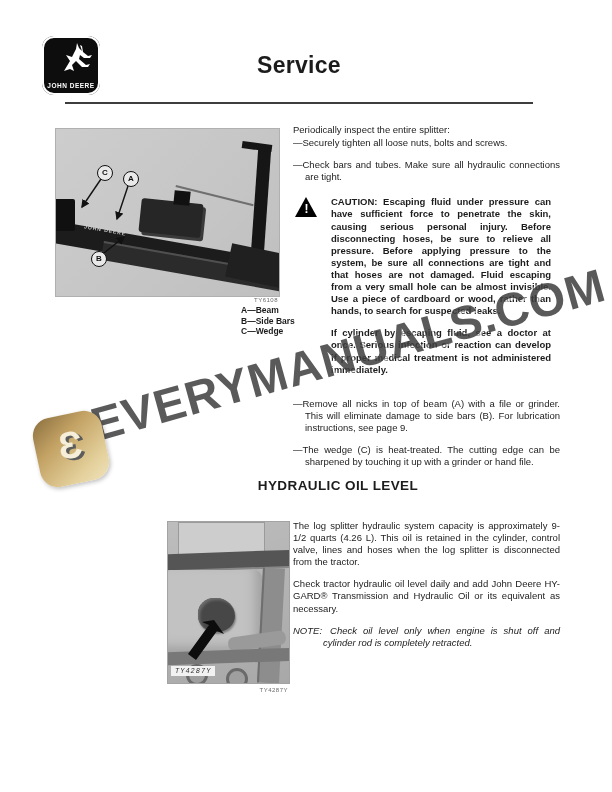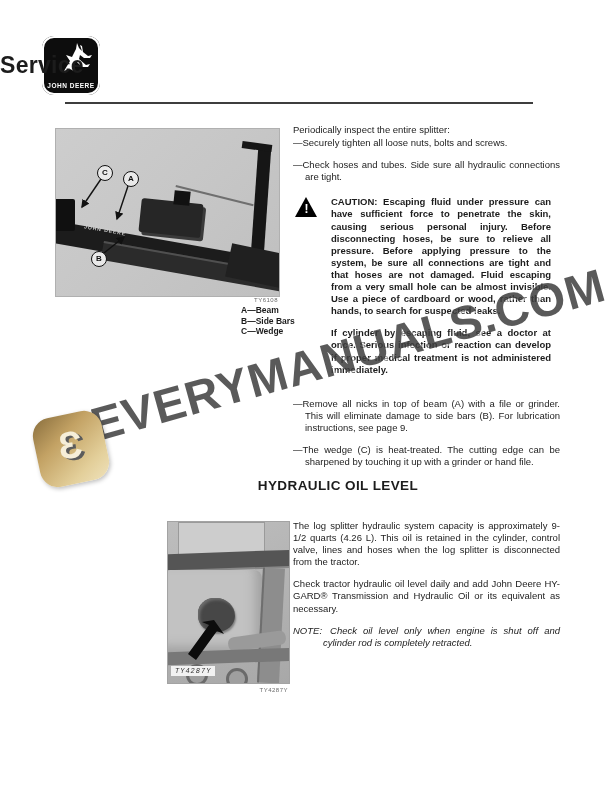--- a/index.html
+++ b/index.html
@@ -7,21 +7,21 @@
     position:relative;width:612px;height:792px;background:#ffffff;
     font-family:"Liberation Sans", sans-serif;color:#1c1c1c;overflow:hidden;
     margin:0 auto;
   }
   
   .jd-logo{position:absolute;left:42px;top:36px;width:58px;height:59px;
     background:#0d0d0d;border-radius:12px;box-shadow:0 0 0 2px #fff inset;}
   .jd-logo svg{position:absolute;left:4px;top:3px;}
   .jd-brand{position:absolute;left:0;right:0;bottom:6px;text-align:center;
     color:#fff;font-size:6.5px;font-weight:bold;letter-spacing:.5px;}
-  .page-title{position:absolute;left:0;top:52px;width:598px;
+  .page-title{position:absolute;left:0;top:52px;width:598px;text-align:center;
     font-size:23px;font-weight:bold;letter-spacing:.3px;}
   .header-rule{position:absolute;left:65px;top:102px;width:468px;height:2px;background:#3d3d3d;}
 
   
   .photo1{position:absolute;left:55px;top:128px;width:223px;height:167px;
     background:linear-gradient(135deg,#cdcdcd 0%,#c6c6c6 55%,#bfbfbf 100%);
     overflow:hidden;border:1px solid #b0b0b0;}
   .beam{position:absolute;left:-12px;top:90px;width:250px;height:22px;background:#1c1c1c;
     transform:rotate(10deg);transform-origin:left top;}
   .sidebar-rail{position:absolute;left:48px;top:112px;width:190px;height:17px;background:#2b2b2b;
@@ -145,21 +145,21 @@
   <div class="fig1-id">TY6108</div>
   <div class="legend">
     <div>A—Beam</div>
     <div>B—Side Bars</div>
     <div>C—Wedge</div>
   </div>
 
   <div class="col1">
     <p class="p-intro">Periodically inspect the entire splitter:</p>
     <p>—Securely tighten all loose nuts, bolts and screws.</p>
-    <p class="hang">—Check hoses and tubes. Side sure all hydraulic connections are tight.</p>
+    <p class="hang">—Check bars and tubes. Make sure all hydraulic connections are tight.</p>
 
     <div class="caution-block">
       <div class="caution-icon">
         <div class="tri"></div>
         <div class="bang">!</div>
       </div>
       <div class="caution-text">
         <p>CAUTION: Escaping fluid under pressure can have sufficient force to penetrate the skin, causing serious personal injury. Before disconnecting hoses, be sure to relieve all pressure. Before applying pressure to the system, be sure all connections are tight and that hoses are not damaged. Fluid escaping from a very small hole can be almost invisible. Use a piece of cardboard or wood, rather than hands, to search for suspected leaks.</p>
         <p>If cylinder by escaping fluid, see a doctor at once. Serious infection or reaction can develop if proper medical treatment is not administered immediately.</p>
       </div>

